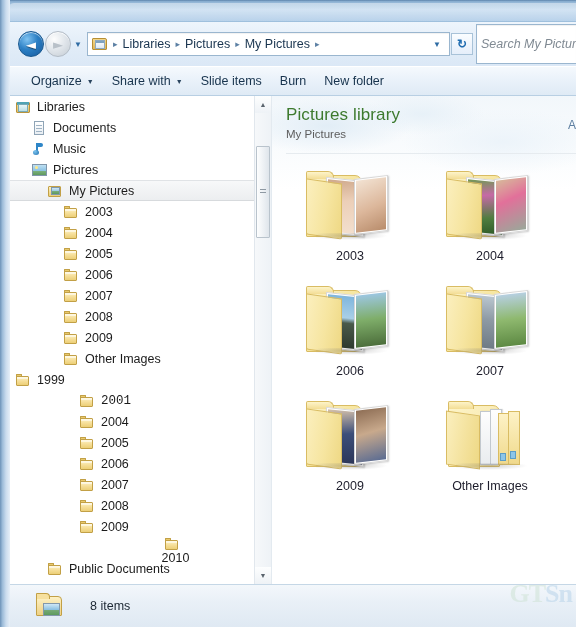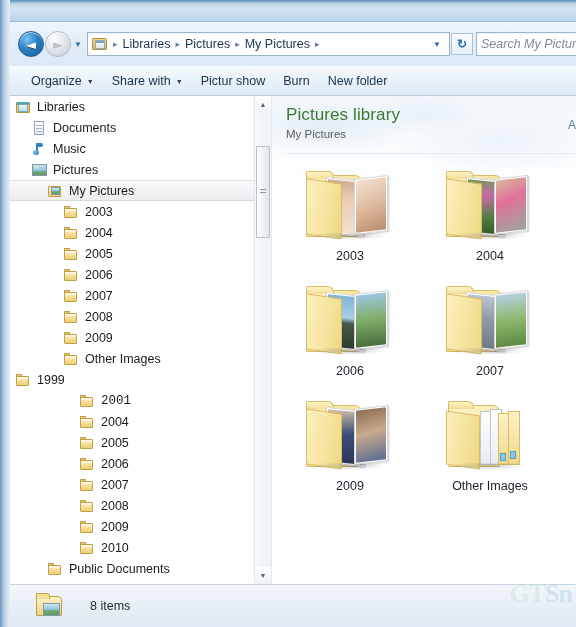--- a/index.html
+++ b/index.html
@@ -95,21 +95,21 @@
   .sep { color:#5b7fa3; font-size:9px; padding:0 3px; flex:0 0 auto; }
   .crumbdrop { color:#2f6ca4; font-size:8px; padding:0 6px 0 4px; flex:0 0 auto; }
 
   .refreshbtn {
     width:22px; height:22px; flex:0 0 auto; margin-left:1px;
     border:1px solid #a8c2d8; background:linear-gradient(180deg,#fafdff,#e5eefa);
     display:flex; align-items:center; justify-content:center;
     color:#1f6cb0; font-size:12px; font-weight:bold;
   }
   .searchbox {
-    flex:0 0 auto; width:100px; height:24px; margin-left:3px;
+    flex:0 0 auto; width:100px; height:40px; margin-left:3px;
     background:#ffffff; border:1px solid #9ab6cf; border-right:none;
     display:flex; align-items:center; padding:0 4px; overflow:hidden;
     box-shadow: inset 0 1px 1px rgba(0,0,0,.06);
   }
   .searchph {
     font-size:12.5px; color:#808a93; font-style:italic; white-space:nowrap;
     font-family:"Liberation Sans", sans-serif;
   }
 
   
@@ -402,21 +402,21 @@
     <div class="toolbar">
       <div class="tbitem">
         <span>Organize</span>
         <span class="tbcaret">▼</span>
       </div>
       <div class="tbitem">
         <span>Share with</span>
         <span class="tbcaret">▼</span>
       </div>
       <div class="tbitem">
-        <span>Pictur show</span>
+        <span>Slide items</span>
       </div>
       <div class="tbitem">
         <span>Burn</span>
       </div>
       <div class="tbitem">
         <span>New folder</span>
       </div>
     </div>
 
     <div class="body">
@@ -584,21 +584,21 @@
               <span class="tl">2008</span>
             </div>
             <div class="treerow" style="padding-left: 70px;">
               <div class="ticon ic-folder">
                 <div class="tab"></div>
                 <div class="bd"></div>
                 <div class="lip"></div>
               </div>
               <span class="tl">2009</span>
             </div>
-            <div class="treerow" style="padding-left: 70px;">
+            <div class="treerow" style="padding-left: 70px; flex-direction: column;">
               <div class="ticon ic-folder">
                 <div class="tab"></div>
                 <div class="bd"></div>
                 <div class="lip"></div>
               </div>
               <span class="tl">2010</span>
             </div>
             <div class="treerow" style="padding-left: 38px;">
               <div class="ticon ic-folder">
                 <div class="tab"></div>

